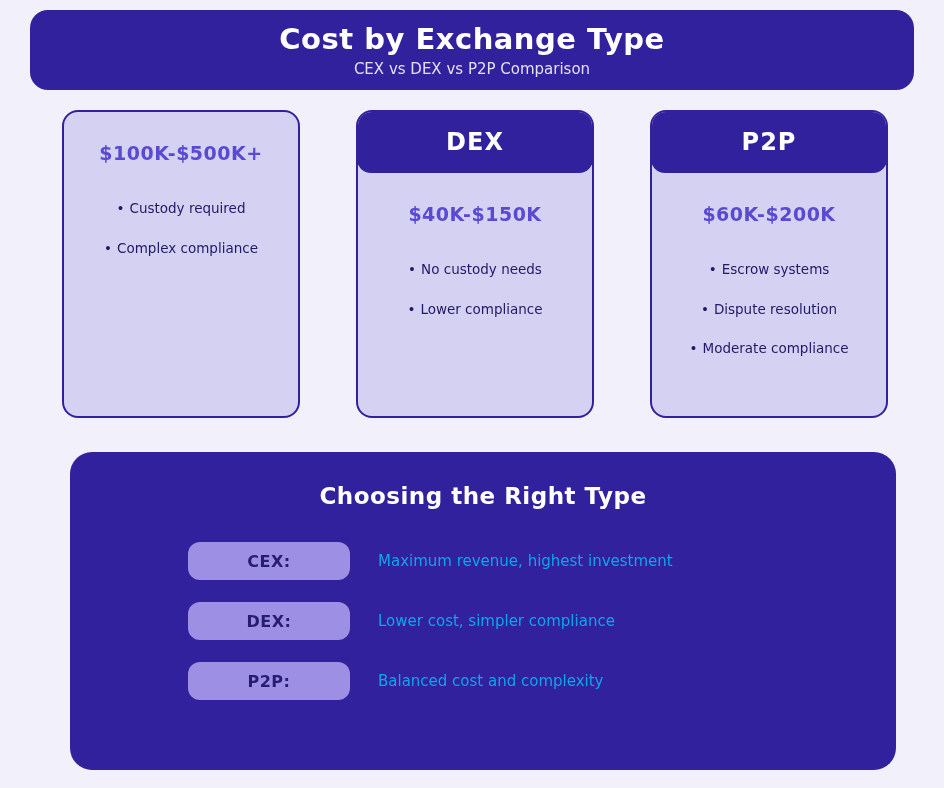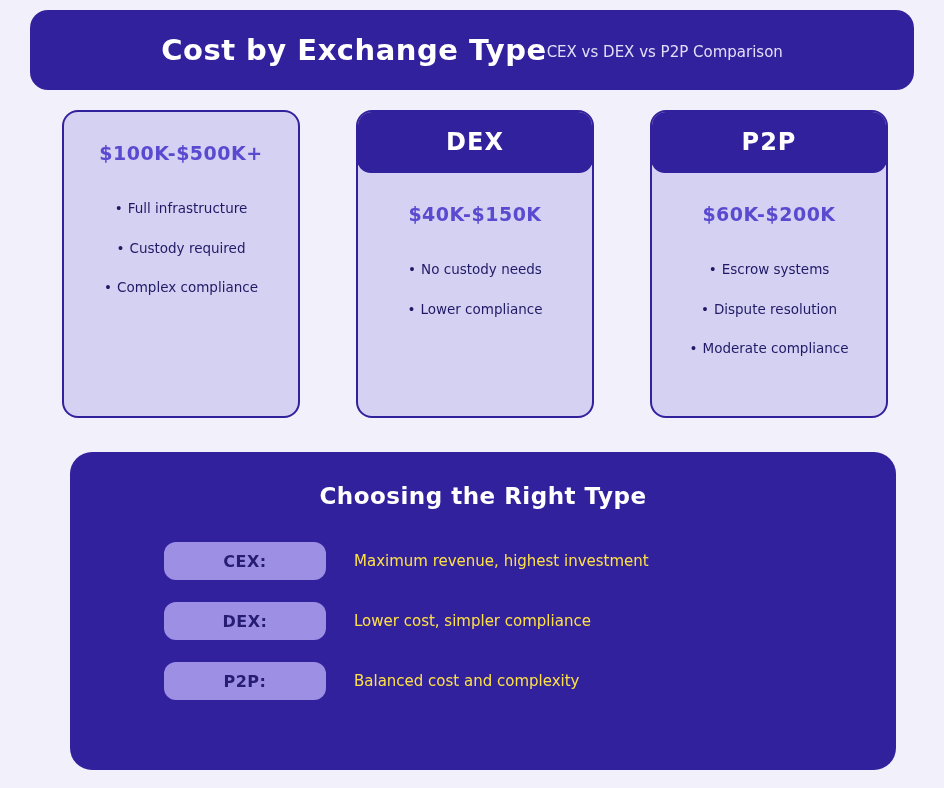--- a/index.html
+++ b/index.html
@@ -25,20 +25,21 @@
   }
 
   
   .banner {
     position: absolute;
     left: 30px; top: 10px;
     width: 884px; height: 80px;
     background: var(--indigo);
     border-radius: 18px;
     display: flex;
+    flex-direction: column;
     align-items: center;
     justify-content: center;
     text-align: center;
   }
   .banner h1 {
     color: #ffffff;
     font-size: 29px;
     font-weight: bold;
     letter-spacing: 0.5px;
     line-height: 1.2;
@@ -117,58 +118,57 @@
     font-weight: bold;
     letter-spacing: 0.5px;
   }
   .summary-rows {
     margin-top: 33px;
   }
   .row {
     display: flex;
     align-items: center;
     height: 38px;
-    margin: 0 0 22px 94px;
+    margin: 0 0 22px 118px;
   }
   .pill {
     width: 162px;
     height: 38px;
     background: var(--pill);
     border-radius: 12px;
     display: flex;
     align-items: center;
     justify-content: center;
     color: #261d72;
     font-size: 16px;
     font-weight: bold;
     letter-spacing: 0.5px;
     flex: 0 0 auto;
   }
   .desc {
     margin-left: 28px;
-    color: #fde047;
+    color: #0ea5e9;
     font-size: 15px;
   }
 </style>
 </head>
 <body>
 
 <div class="page">
 
   <header class="banner">
     <h1>Cost by Exchange Type</h1>
     <p>CEX vs DEX vs P2P Comparison</p>
   </header>
 
   <div class="cards">
 
     <section class="card">
       <div class="price">$100K-$500K+</div>
       <ul class="bullets">
-        <li><span class="dot">•</span><span>Full infrastructure</span></li>
         <li><span class="dot">•</span><span>Custody required</span></li>
         <li><span class="dot">•</span><span>Complex compliance</span></li>
       </ul>
     </section>
 
     <section class="card">
       <div class="card-head">
         <span>DEX</span>
       </div>
       <div class="price">$40K-$150K</div>

